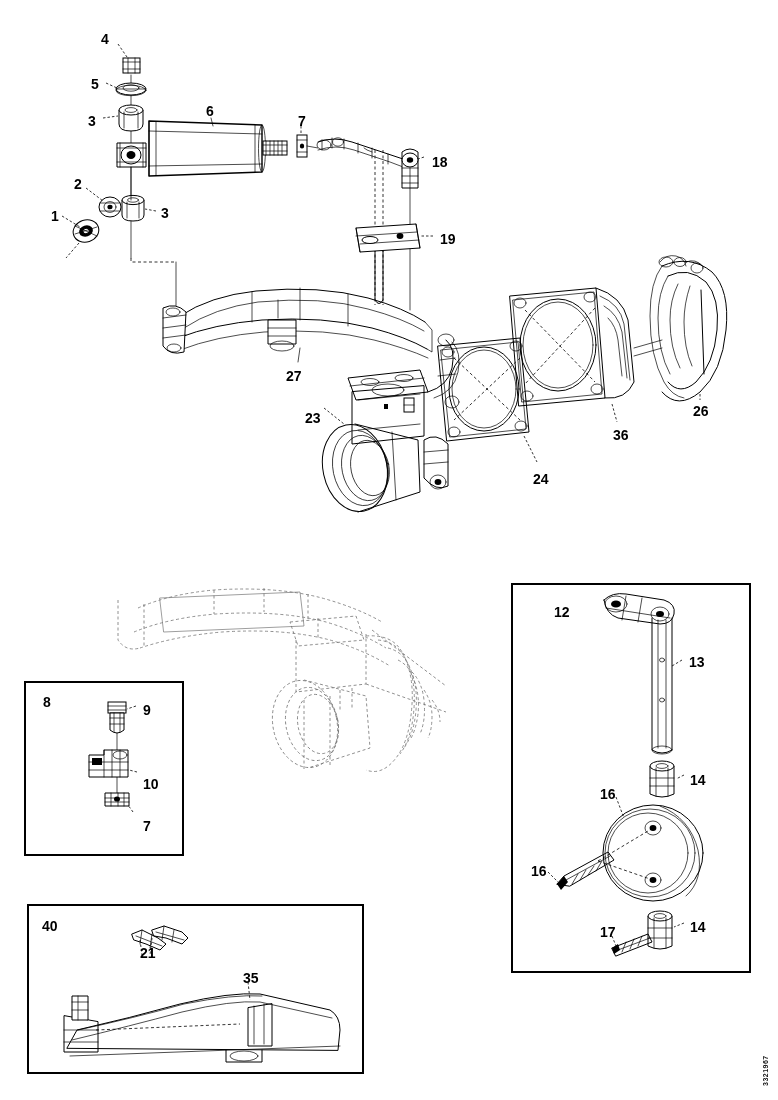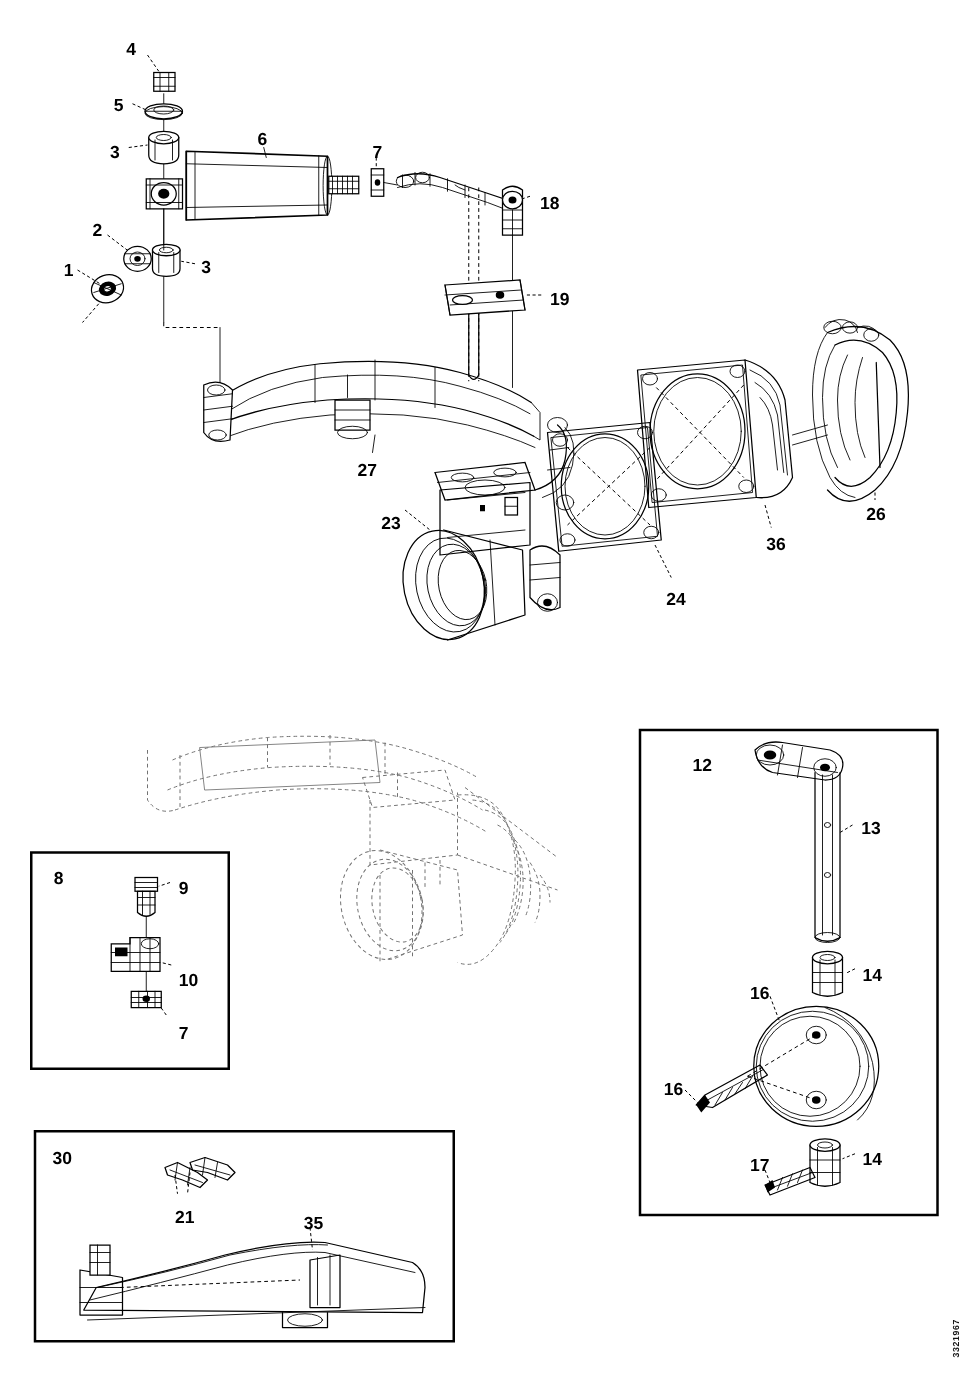--- a/index.html
+++ b/index.html
@@ -506,19 +506,19 @@
   <div class="callout" style="left:143px;top:819px;">7</div>
 
   <div class="callout" style="left:536px;top:605px;margin-left:18px;">12</div>
   <div class="callout" style="left:689px;top:655px;">13</div>
   <div class="callout" style="left:690px;top:773px;">14</div>
   <div class="callout" style="left:600px;top:787px;">16</div>
   <div class="callout" style="left:531px;top:864px;">16</div>
   <div class="callout" style="left:600px;top:925px;">17</div>
   <div class="callout" style="left:690px;top:920px;">14</div>
 
-  <div class="callout" style="left:42px;top:919px;">30</div>
-  <div class="callout" style="left:140px;top:966px;text-align:right;">21</div>
+  <div class="callout" style="left:42px;top:919px;">40</div>
+  <div class="callout" style="left:140px;top:946px;text-align:right;">21</div>
   <div class="callout" style="left:243px;top:971px;">35</div>
 
   <div class="refcode" style="left:762px;top:1086px;">3321967</div>
 
 </div>
 
 </body></html>

